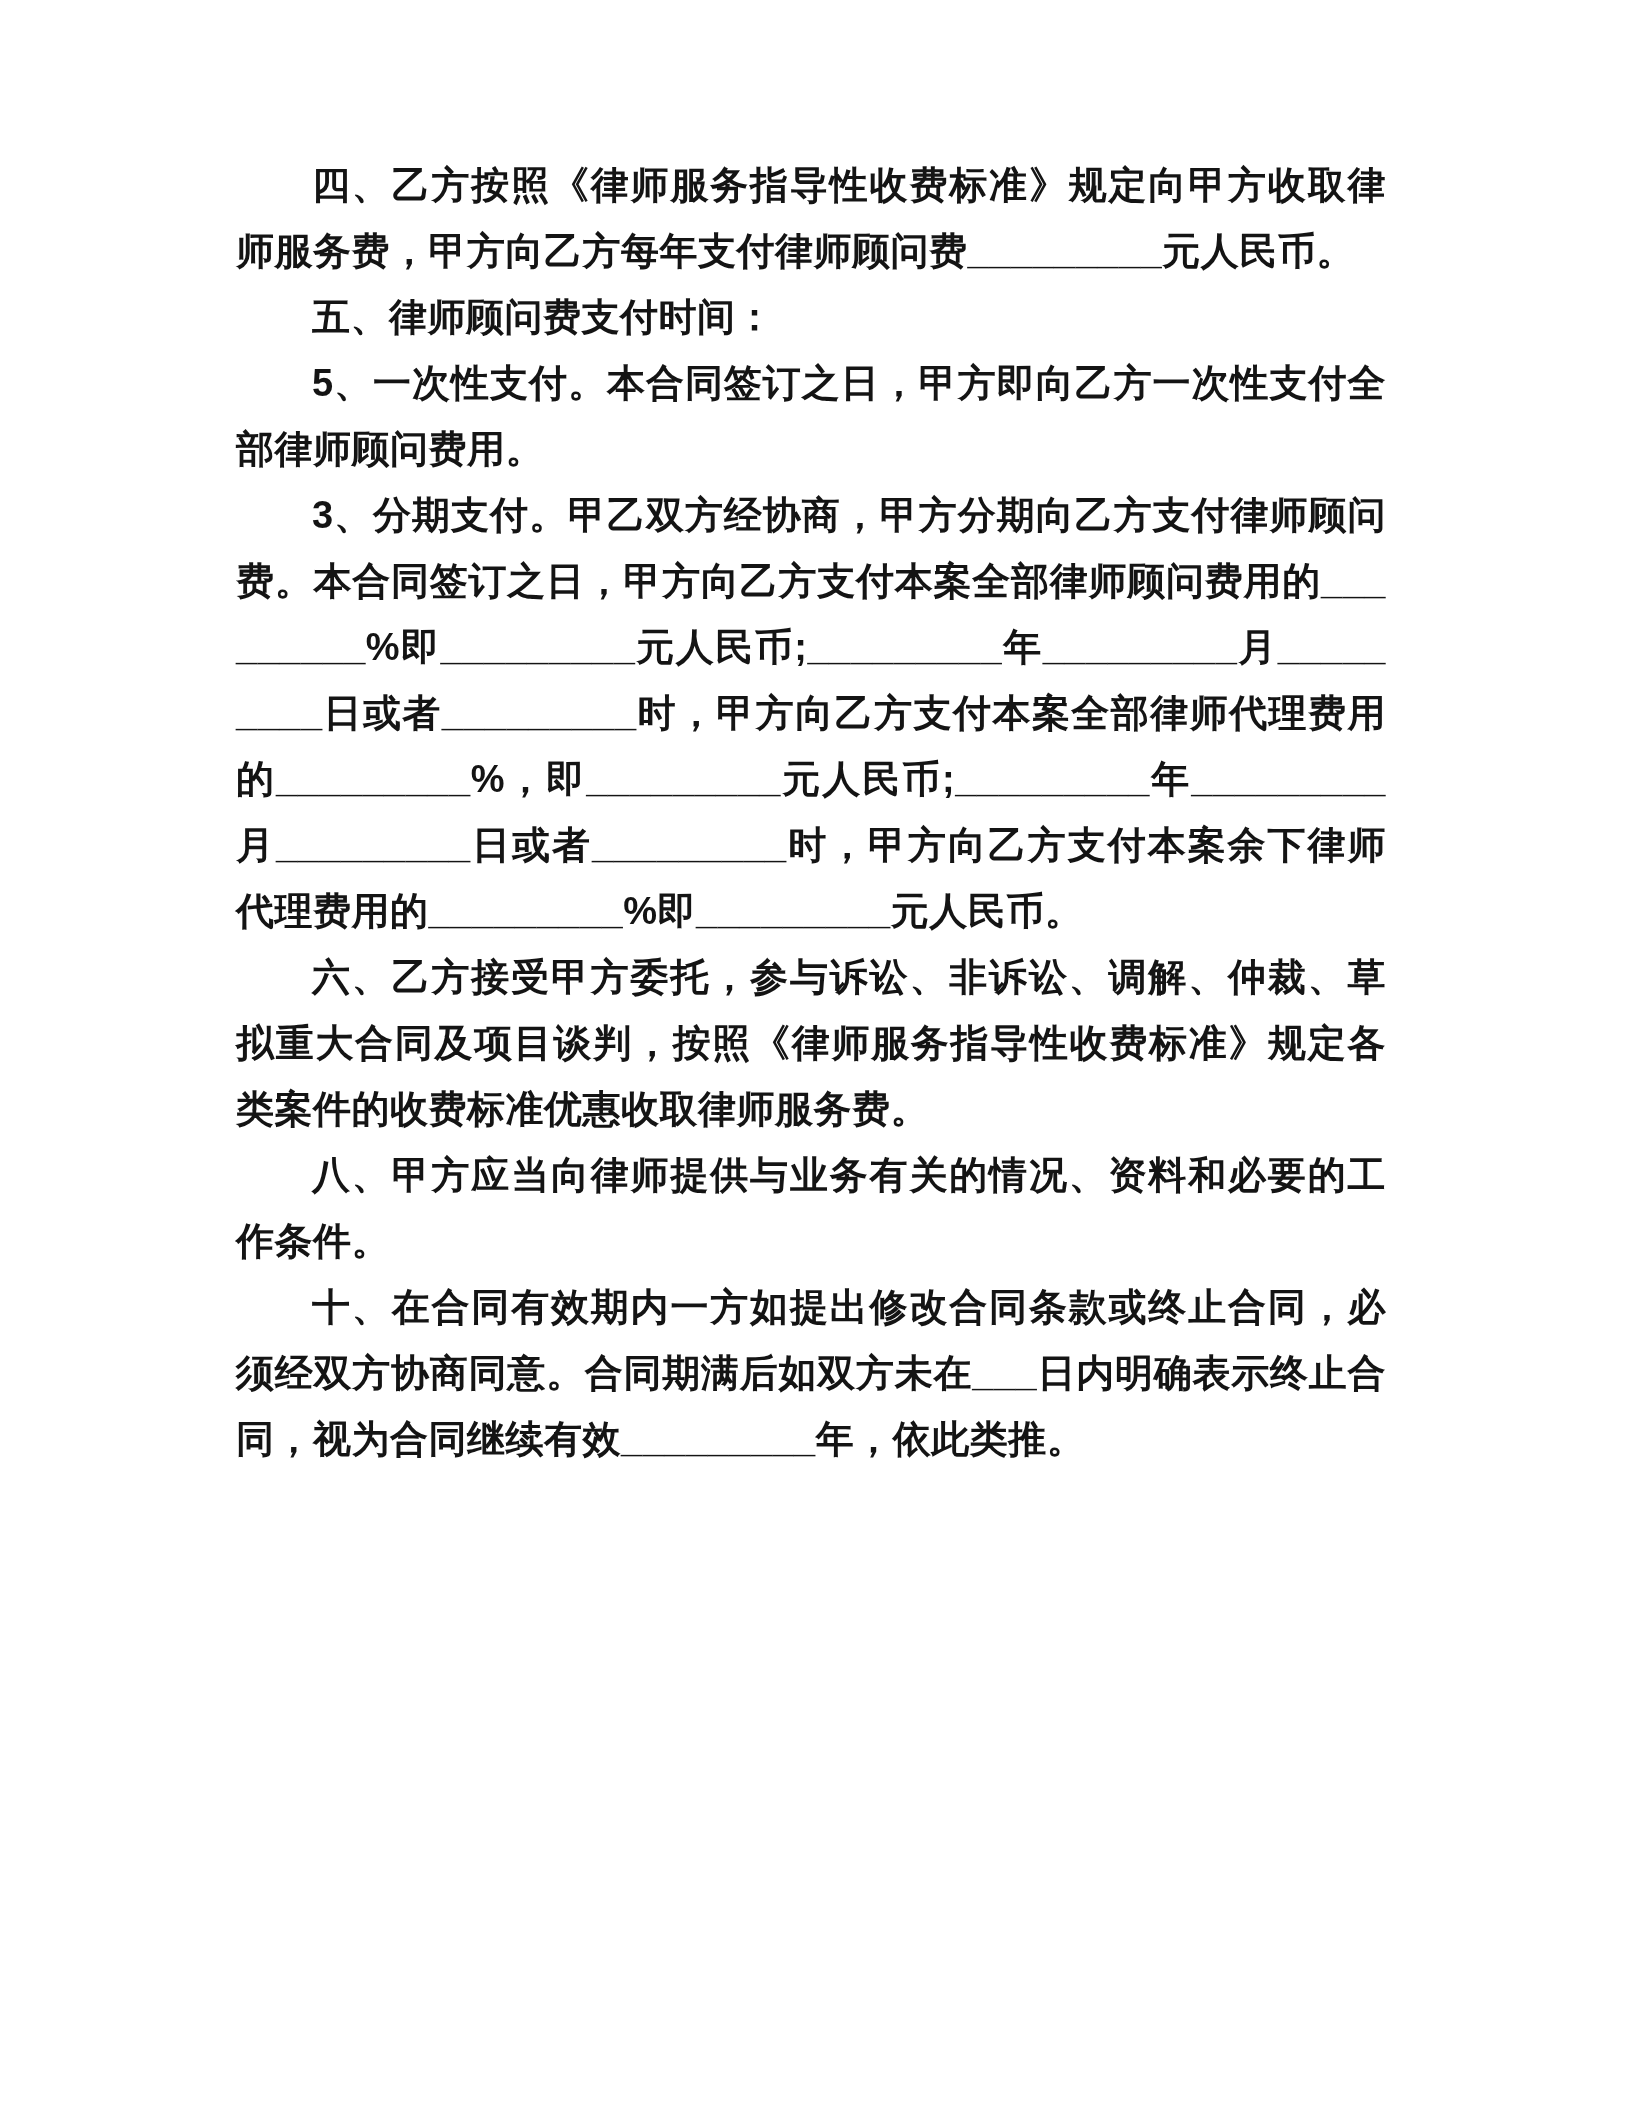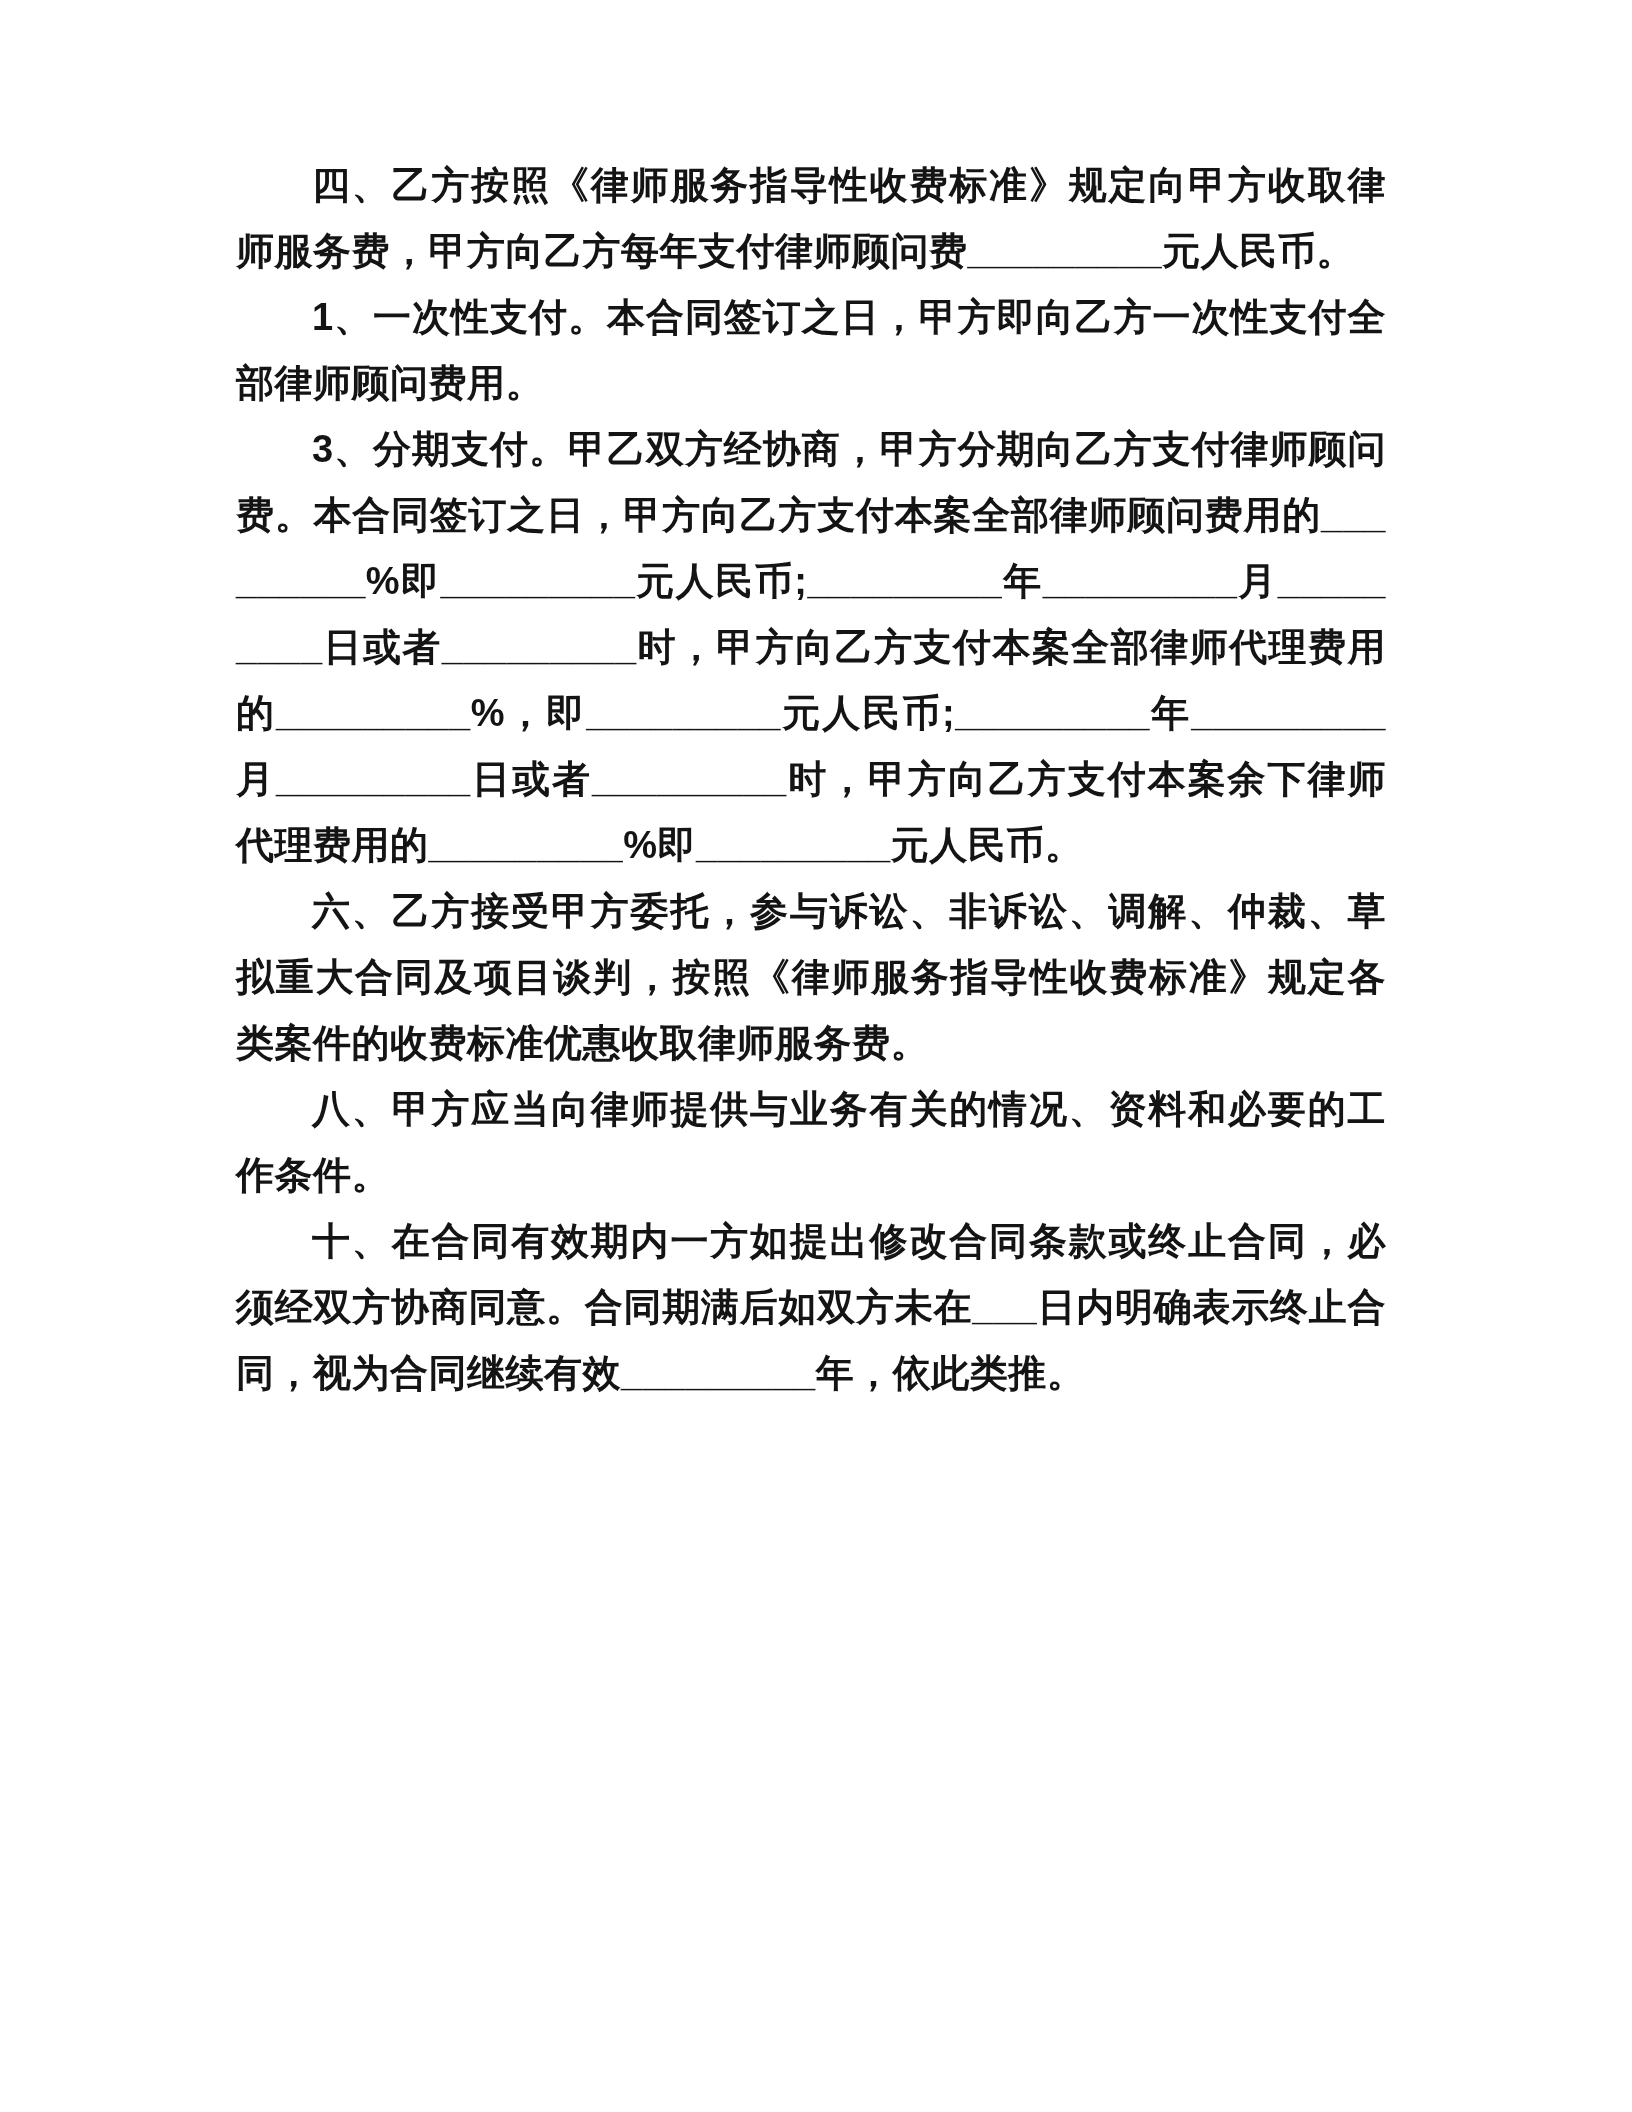--- a/index.html
+++ b/index.html
@@ -33,19 +33,20 @@
     text-justify: inter-character;
     word-break: break-all;
   }
 </style>
 </head>
 <body>
 
 <div class="page">
   <div class="doc-body">
     <p>四、乙方按照《律师服务指导性收费标准》规定向甲方收取律师服务费，甲方向乙方每年支付律师顾问费_________元人民币。</p>
-    <p>1、一次性支付。本合同签订之日，甲方即向乙方一次性支付全部律师顾问费用。</p>
+    <p>五、律师顾问费支付时间：</p>
+    <p>5、一次性支付。本合同签订之日，甲方即向乙方一次性支付全部律师顾问费用。</p>
     <p>3、分期支付。甲乙双方经协商，甲方分期向乙方支付律师顾问费。本合同签订之日，甲方向乙方支付本案全部律师顾问费用的_________%即_________元人民币;_________年_________月_________日或者_________时，甲方向乙方支付本案全部律师代理费用的_________%，即_________元人民币;_________年_________月_________日或者_________时，甲方向乙方支付本案余下律师代理费用的_________%即_________元人民币。</p>
     <p>六、乙方接受甲方委托，参与诉讼、非诉讼、调解、仲裁、草拟重大合同及项目谈判，按照《律师服务指导性收费标准》规定各类案件的收费标准优惠收取律师服务费。</p>
     <p>八、甲方应当向律师提供与业务有关的情况、资料和必要的工作条件。</p>
     <p>十、在合同有效期内一方如提出修改合同条款或终止合同，必须经双方协商同意。合同期满后如双方未在___日内明确表示终止合同，视为合同继续有效_________年，依此类推。</p>
   </div>
 </div>
 
 </body></html>

